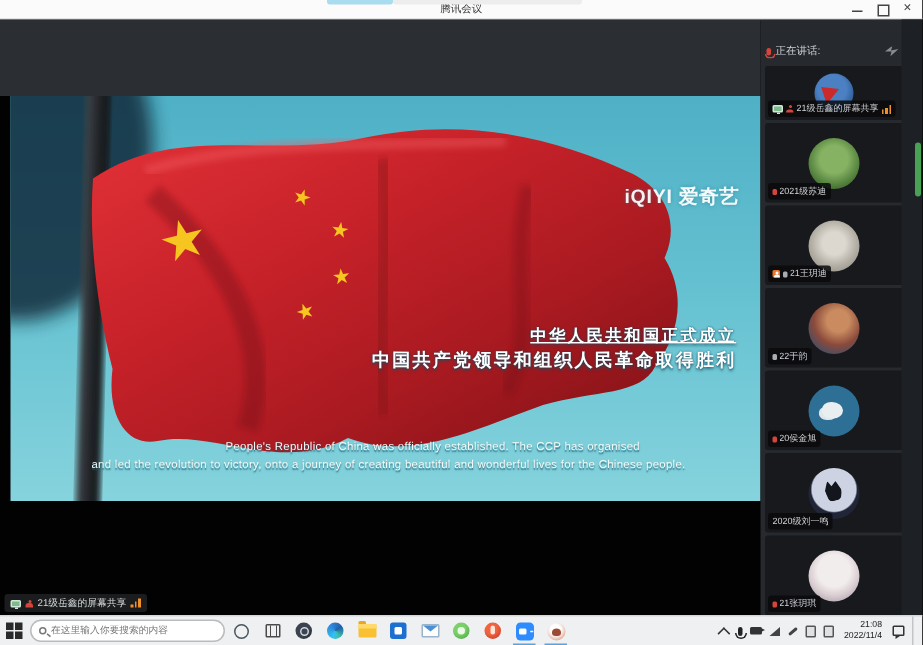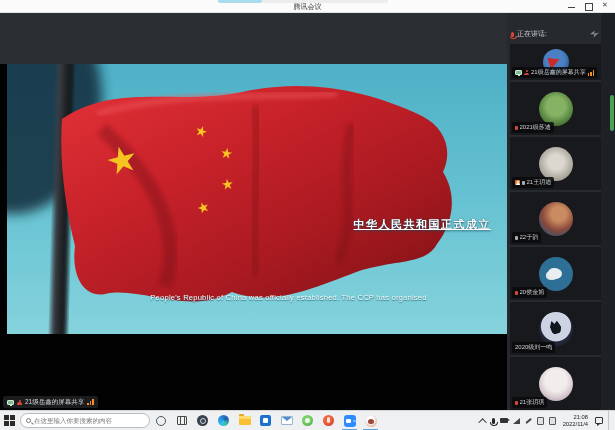--- a/index.html
+++ b/index.html
@@ -209,25 +209,28 @@
       <path d="M95,65 C150,115 175,170 158,222" stroke="#6d0f13" stroke-width="14" fill="none" opacity="0.35" filter="url(#b2)"></path>
       <path d="M248,42 C258,110 238,160 250,212" stroke="#7c1216" stroke-width="12" fill="none" opacity="0.35" filter="url(#b2)"></path>
       <path d="M345,60 C332,120 352,160 330,198" stroke="#6d0f13" stroke-width="10" fill="none" opacity="0.3" filter="url(#b2)"></path>
       <path d="M90,50 C160,28 240,34 330,30" stroke="#ef5a5e" stroke-width="7" fill="none" opacity="0.45" filter="url(#b2)"></path>
       <text x="118" y="108" font-size="36" fill="#f6c51f" transform="rotate(-14 118 108)" text-anchor="middle">★</text>
       <text x="193" y="72" font-size="14" fill="#f6c51f" transform="rotate(18 193 72)" text-anchor="middle">★</text>
       <text x="219" y="94" font-size="14" fill="#f6c51f" transform="rotate(8 219 94)" text-anchor="middle">★</text>
       <text x="221" y="125" font-size="14" fill="#f6c51f" transform="rotate(-6 221 125)" text-anchor="middle">★</text>
       <text x="198" y="148" font-size="14" fill="#f6c51f" transform="rotate(-20 198 148)" text-anchor="middle">★</text>
     </svg>
+    <div id="watermark" class="abs">iQIYI 爱奇艺</div>
     <div id="caption" class="abs">
       <div class="cap-line first">中华人民共和国正式成立</div>
+      <div class="cap-line">中国共产党领导和组织人民革命取得胜利</div>
     </div>
     <div id="subs" class="abs">
       <div class="s1">People's Republic of China was officially established. The CCP has organised</div>
+      <div class="s2">and led the revolution to victory, onto a journey of creating beautiful and wonderful lives for the Chinese people.</div>
     </div>
   </div>
 
   <div id="share-banner" class="abs">
     <span class="monitor-ic"></span>
     <span class="presenter-ic"></span>
     <span class="txt">21级岳鑫的屏幕共享</span>
     <span class="signal-ic">
         <i></i>
         <i></i>

